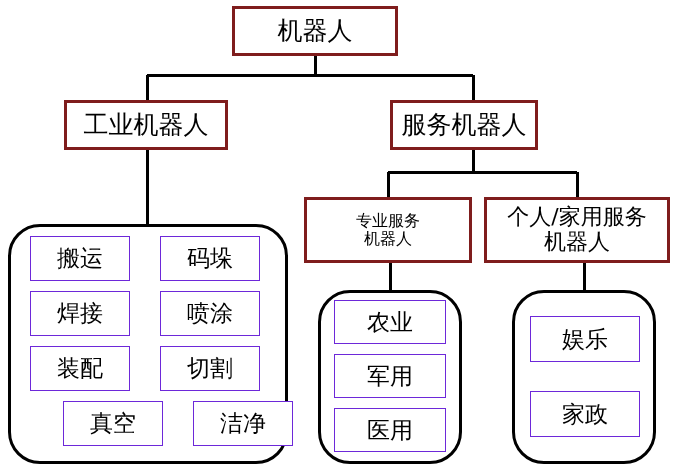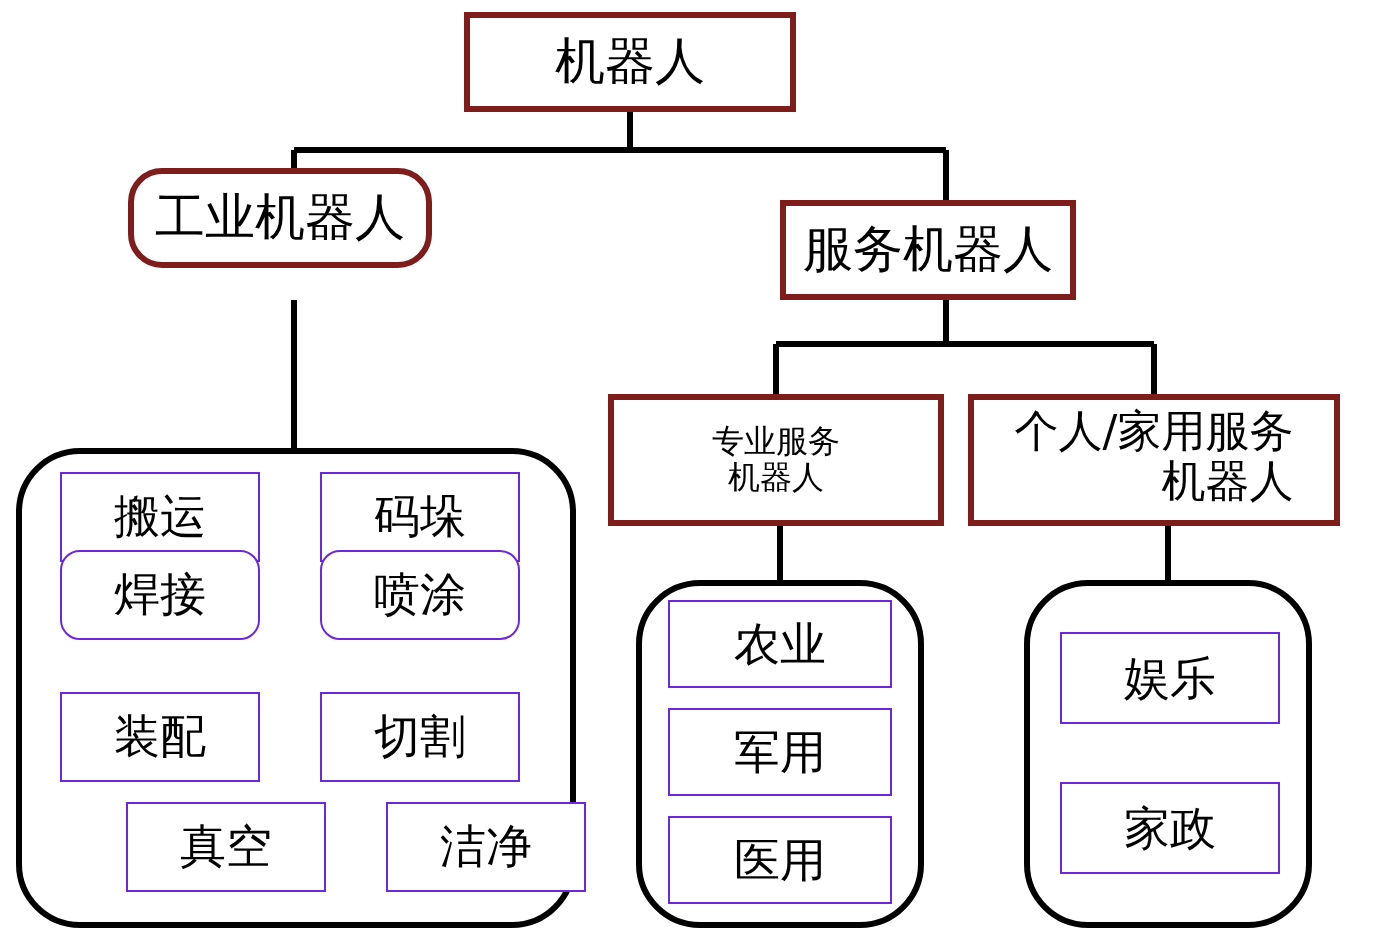--- a/index.html
+++ b/index.html
@@ -43,25 +43,24 @@
   }
   .node-root {
     left: 232px;
     top: 6px;
     width: 166px;
     height: 50px;
     font-size: 25px;
   }
   .node-industrial {
     left: 64px;
-    top: 84px;
-    width: 152px;
+    top: 100px;
+    width: 164px;
     height: 50px;
     font-size: 25px;
-    border-radius: 17px;
   }
   .node-service {
     left: 390px;
     top: 100px;
     width: 148px;
     height: 50px;
     font-size: 25px;
   }
   .node-professional {
     left: 304px;
@@ -69,21 +68,20 @@
     width: 168px;
     height: 66px;
     font-size: 16px;
   }
   .node-personal {
     left: 484px;
     top: 197px;
     width: 186px;
     height: 66px;
     font-size: 22px;
-    text-align: right;
   }
   .group-box {
     position: absolute;
     box-sizing: border-box;
     border: 3px solid #000000;
     background: #ffffff;
     border-radius: 32px;
     z-index: 2;
   }
   .group-industrial {
@@ -117,21 +115,21 @@
     color: #000000;
     z-index: 4;
   }
   .leaf-ind {
     width: 100px;
     height: 45px;
   }
   .leaf-ind-col1 { left: 30px; }
   .leaf-ind-col2 { left: 160px; }
   .leaf-ind-row1 { top: 236px; }
-  .leaf-ind-row2 { top: 275px; border-radius: 10px; }
+  .leaf-ind-row2 { top: 291px; }
   .leaf-ind-row3 { top: 346px; }
   .leaf-ind-row4 { top: 401px; margin-left: 33px; }
   .leaf-pro {
     left: 334px;
     width: 112px;
     height: 44px;
     text-align: center;
   }
   .leaf-pro-row1 { top: 300px; }
   .leaf-pro-row2 { top: 354px; }

